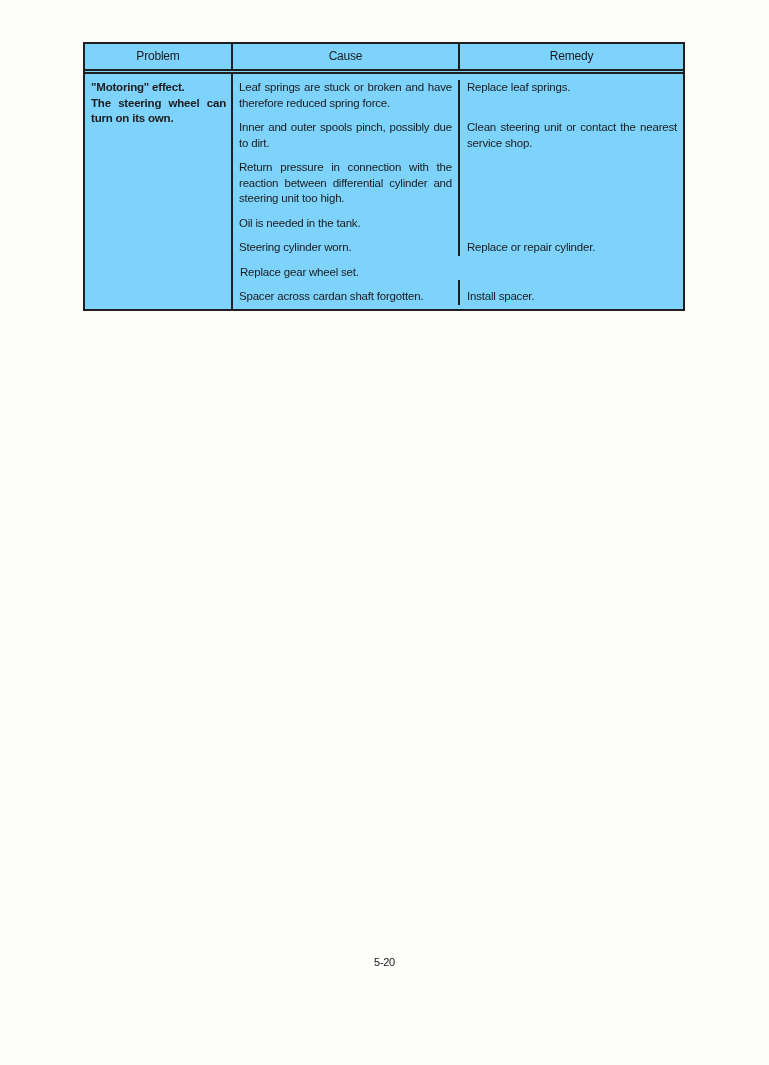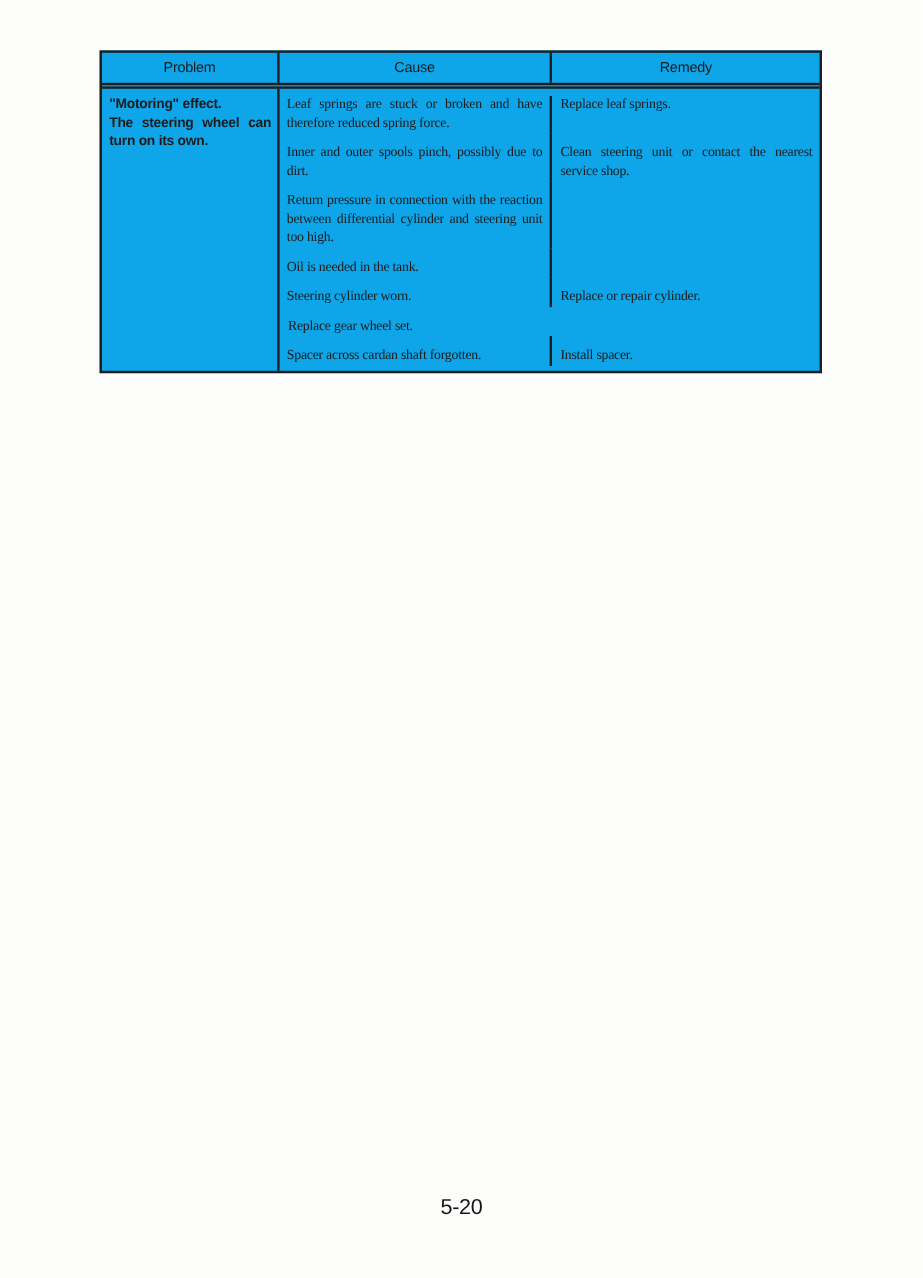--- a/index.html
+++ b/index.html
@@ -14,21 +14,21 @@
     height: 1065px;
     background: #fdfdfc;
     overflow: hidden;
   }
   .tbl {
     position: absolute;
     left: 83px;
     top: 42px;
     width: 602px;
     border: 2px solid #1f1f1f;
-    background: #0ea5e9;
+    background: #7dd3fc;
   }
   .thead {
     display: grid;
     grid-template-columns: 148px 227px 1fr;
     border-bottom: 5px double #1f1f1f;
   }
   .th {
     height: 25px;
     line-height: 25px;
     text-align: center;
@@ -60,31 +60,30 @@
     grid-template-columns: 227px 1fr;
     align-items: stretch;
   }
   .subrow + .subrow .cell { padding-top: 9px; }
   .cell {
     font-size: 11.5px;
     line-height: 15.5px;
     letter-spacing: -0.2px;
     text-align: justify;
     padding: 0 6px;
-    font-family: Liberation Serif, serif;
   }
   .cause-cell { border-right: 2px solid #1f1f1f; }
   .remedy-cell { padding-left: 7px; }
   .page-number {
     position: absolute;
     left: 0;
-    top: 996px;
+    top: 956px;
     width: 100%;
     text-align: center;
-    font-size: 18px;
+    font-size: 11px;
     letter-spacing: -0.3px;
     color: #161616;
   }
 </style>
 </head>
 <body>
 
 <div class="page">
 
   <div class="tbl">

